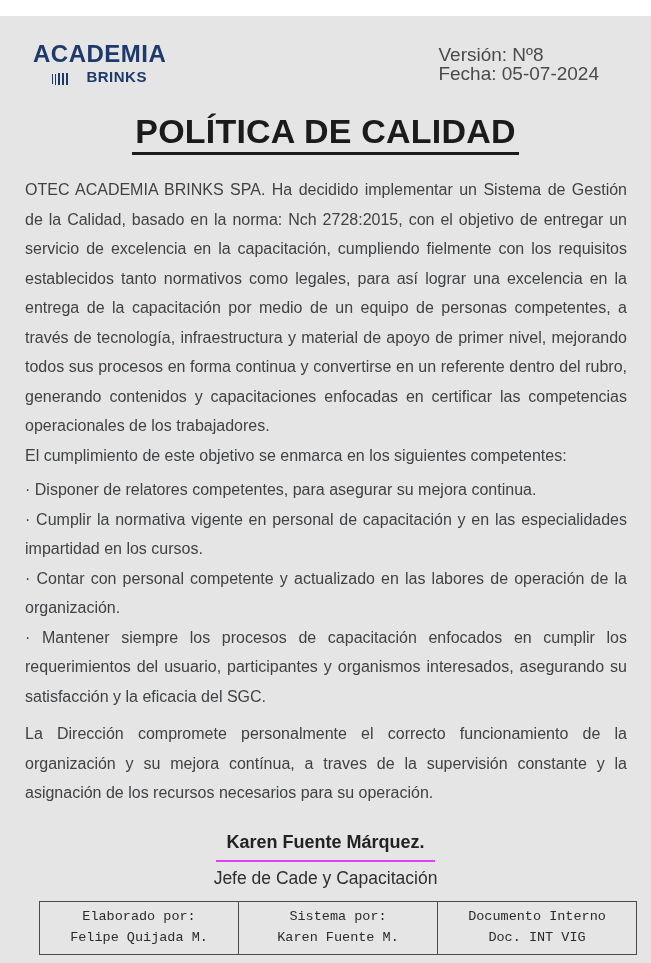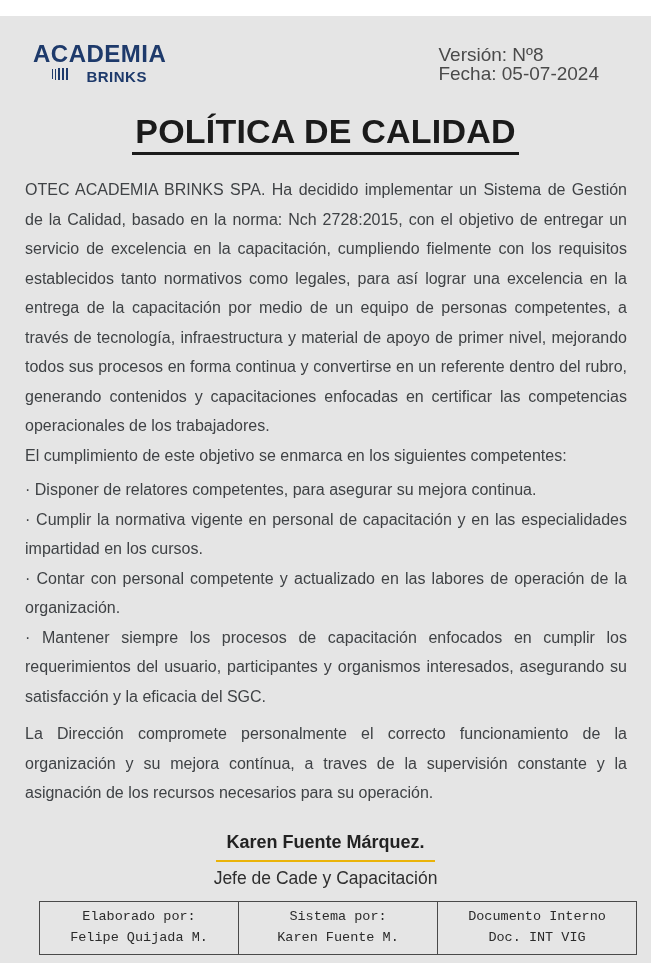--- a/index.html
+++ b/index.html
@@ -27,21 +27,21 @@
   }
   .logo-primary{
     font-size:24px;
     font-weight:700;
     letter-spacing:0.5px;
     color:var(--navy);
     line-height:26px;
   }
   .logo-secondary-row{
     display:flex;
-    align-items:flex-start;
+    align-items:flex-end;
     justify-content:center;
     gap:18px;
     margin-top:1px;
   }
   .bars{display:inline-flex;gap:2px;align-items:center;}
   .bars i{display:block;width:2px;height:12px;background:var(--navy);}
   .bars i:nth-child(1){height:10px;width:1px;}
   .bars i:nth-child(2){height:11px;width:1px;}
   .logo-secondary{
     font-size:15px;
@@ -81,21 +81,21 @@
   .content p.para-intro{margin-bottom:0;}
   .content p.para-commitments{margin-bottom:5px;}
   .content p.para-direction{margin-top:8px;}
   
   .signature{text-align:center;margin-top:24px;}
   .sig-name{
     display:inline-block;
     font-size:18px;
     font-weight:700;
     color:#222222;
-    border-bottom:2px solid #eab308;
+    border-bottom:2px solid #d946ef;
     padding:0 10px 7px;
   }
   .sig-role{
     font-size:17.5px;
     color:#2e2e2e;
     margin-top:6px;
   }
   
   .footer-table{
     position:absolute;

